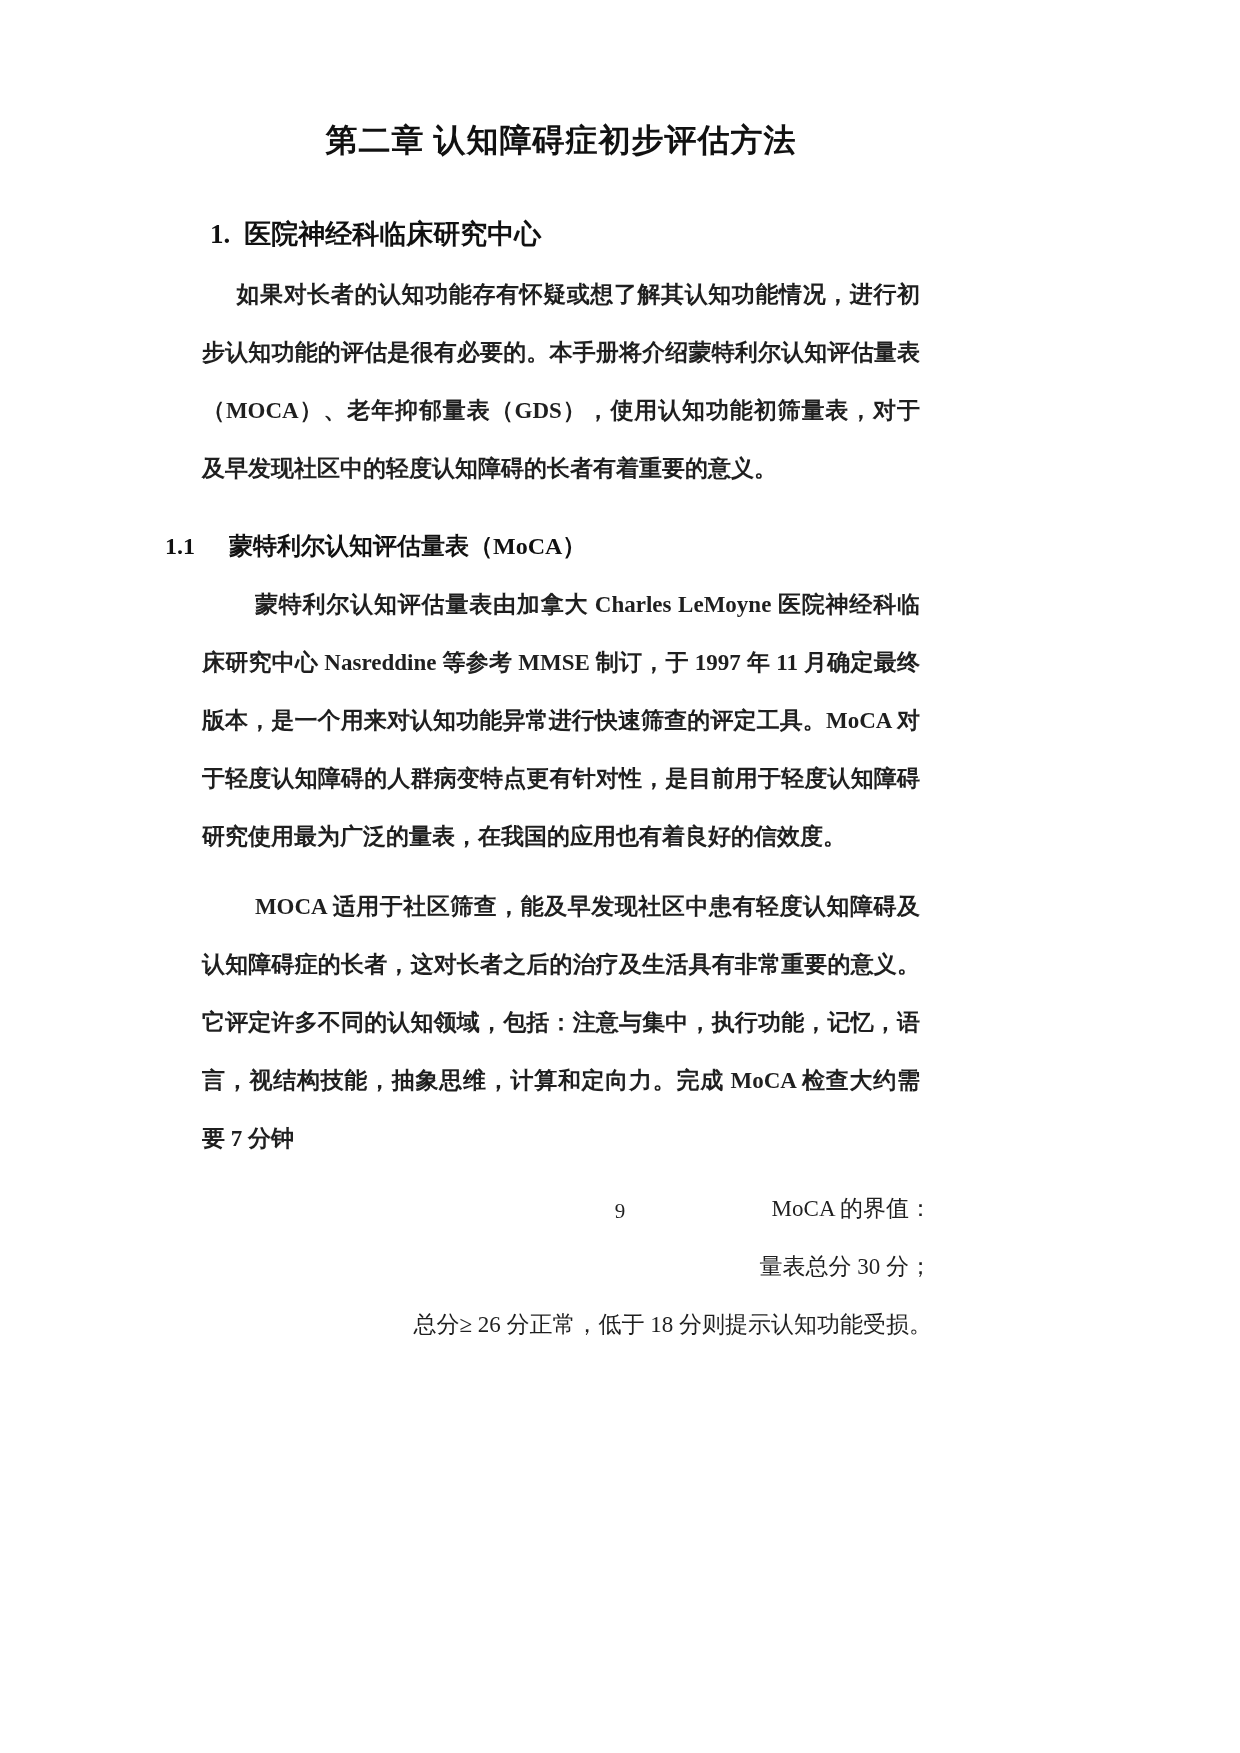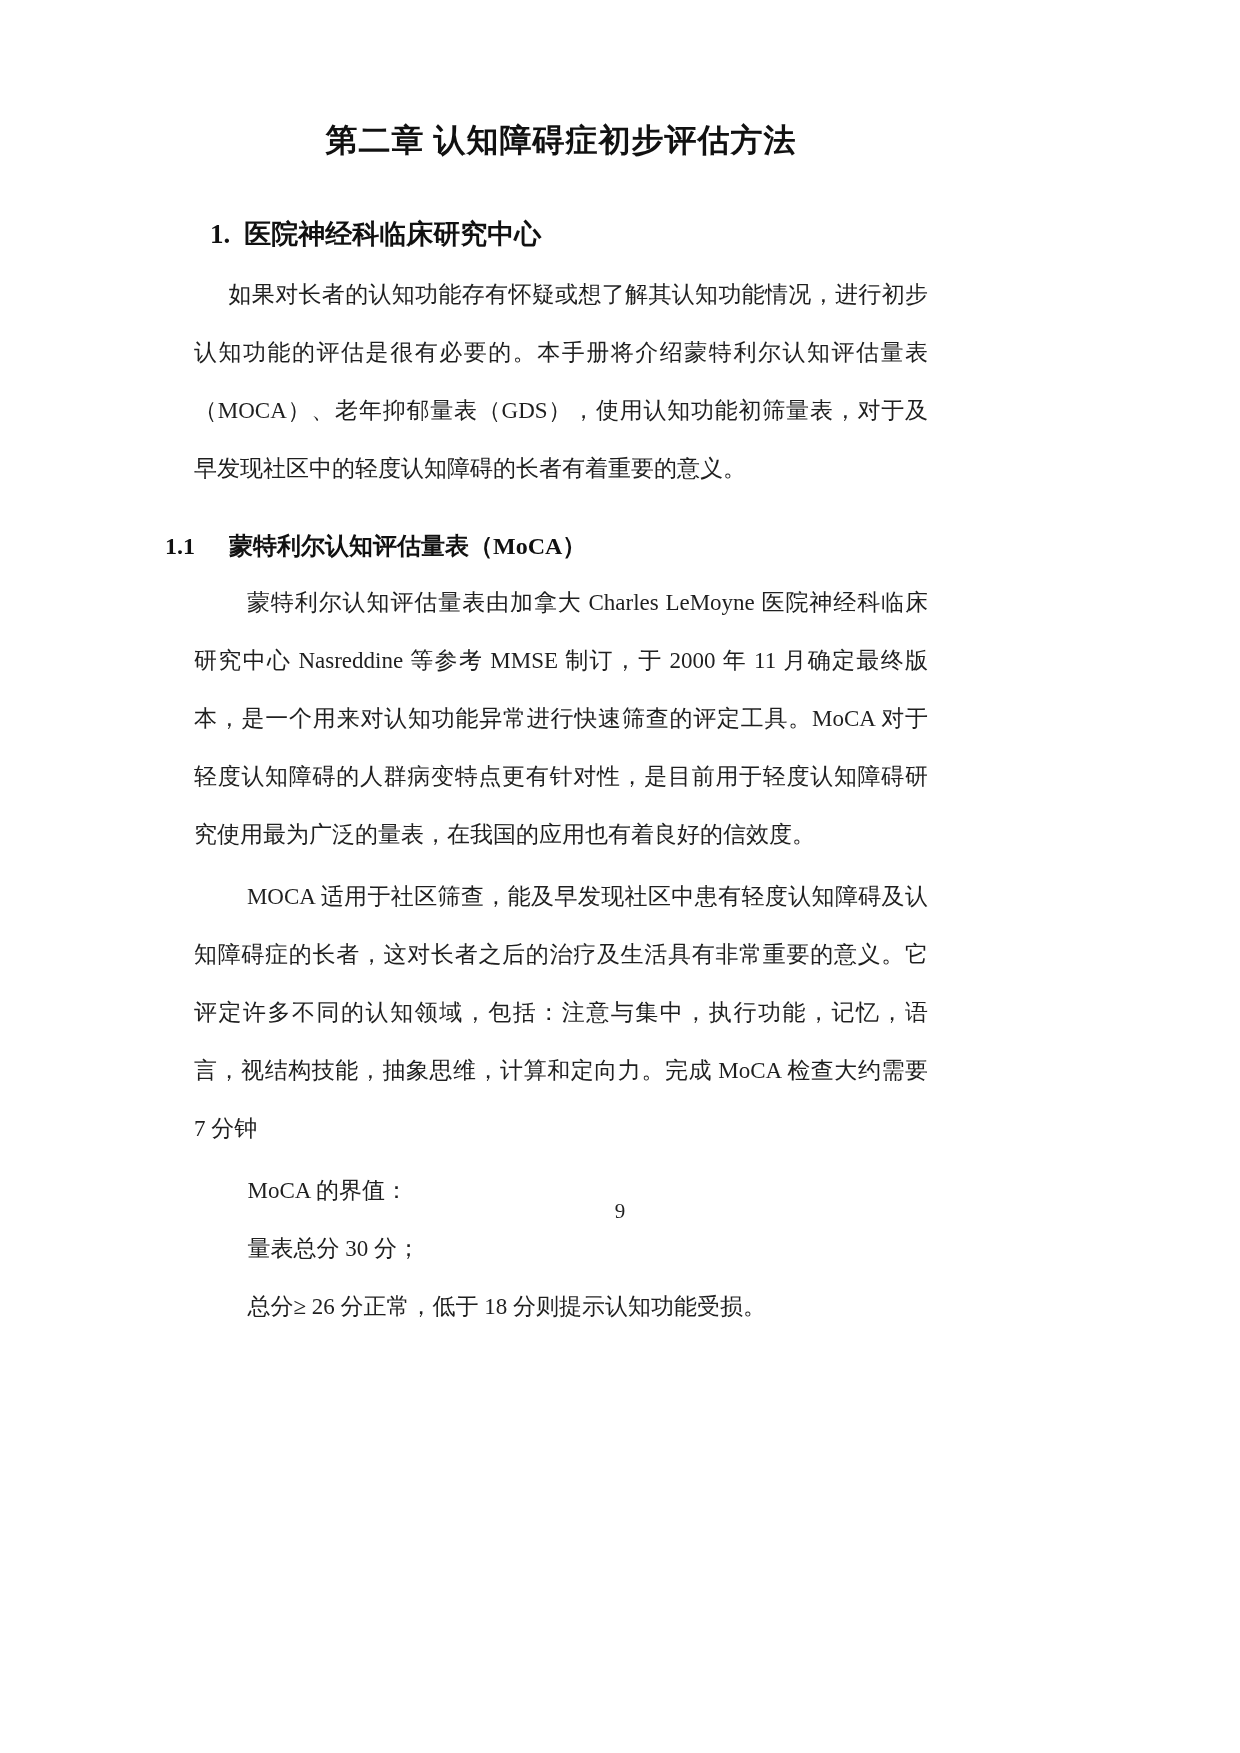--- a/index.html
+++ b/index.html
@@ -39,29 +39,30 @@
   .h1 .h-num { margin-right: 14px; }
   .h2 {
     margin: 30px 0 10px -25px;
     font-size: 24px;
     font-weight: 700;
     line-height: 36px;
     color: #111;
   }
   .h2 .h-num { margin-right: 34px; }
   .para {
-    margin: 4px;
+    margin: 12px;
     text-align: justify;
+    font-weight: bold;
   }
   .indent-sm { text-indent: 1.5em; }
   .indent-lg { text-indent: 2.3em; }
   .value-line {
     margin: 0;
     padding-left: 2.5em;
-    text-align: left;
+    text-align: right;
   }
   .page-num {
     position: absolute;
     left: 0;
     right: 0;
     bottom: 148px;
     text-align: center;
     font-size: 21px;
     line-height: 24px;
     color: #1f1f1f;
@@ -77,21 +78,21 @@
   <h2 class="h1">
     <span class="h-num">1.</span><span>医院神经科临床研究中心</span>
   </h2>
 
   <p class="para indent-sm">如果对长者的认知功能存有怀疑或想了解其认知功能情况，进行初步认知功能的评估是很有必要的。本手册将介绍蒙特利尔认知评估量表（MOCA）、老年抑郁量表（GDS），使用认知功能初筛量表，对于及早发现社区中的轻度认知障碍的长者有着重要的意义。</p>
 
   <h3 class="h2">
     <span class="h-num">1.1</span><span>蒙特利尔认知评估量表（MoCA）</span>
   </h3>
 
-  <p class="para indent-lg">蒙特利尔认知评估量表由加拿大 Charles LeMoyne 医院神经科临床研究中心 Nasreddine 等参考 MMSE 制订，于 2000 年 11 月确定最终版本，是一个用来对认知功能异常进行快速筛查的评定工具。MoCA 对于轻度认知障碍的人群病变特点更有针对性，是目前用于轻度认知障碍研究使用最为广泛的量表，在我国的应用也有着良好的信效度。</p>
+  <p class="para indent-lg">蒙特利尔认知评估量表由加拿大 Charles LeMoyne 医院神经科临床研究中心 Nasreddine 等参考 MMSE 制订，于 1997 年 11 月确定最终版本，是一个用来对认知功能异常进行快速筛查的评定工具。MoCA 对于轻度认知障碍的人群病变特点更有针对性，是目前用于轻度认知障碍研究使用最为广泛的量表，在我国的应用也有着良好的信效度。</p>
 
   <p class="para indent-lg">MOCA 适用于社区筛查，能及早发现社区中患有轻度认知障碍及认知障碍症的长者，这对长者之后的治疗及生活具有非常重要的意义。它评定许多不同的认知领域，包括：注意与集中，执行功能，记忆，语言，视结构技能，抽象思维，计算和定向力。完成 MoCA 检查大约需要 7 分钟</p>
 
   <p class="value-line">MoCA 的界值：</p>
 
   <p class="value-line">量表总分 30 分；</p>
 
 
   <p class="value-line">总分≥ 26 分正常，低于 18 分则提示认知功能受损。</p>
 

